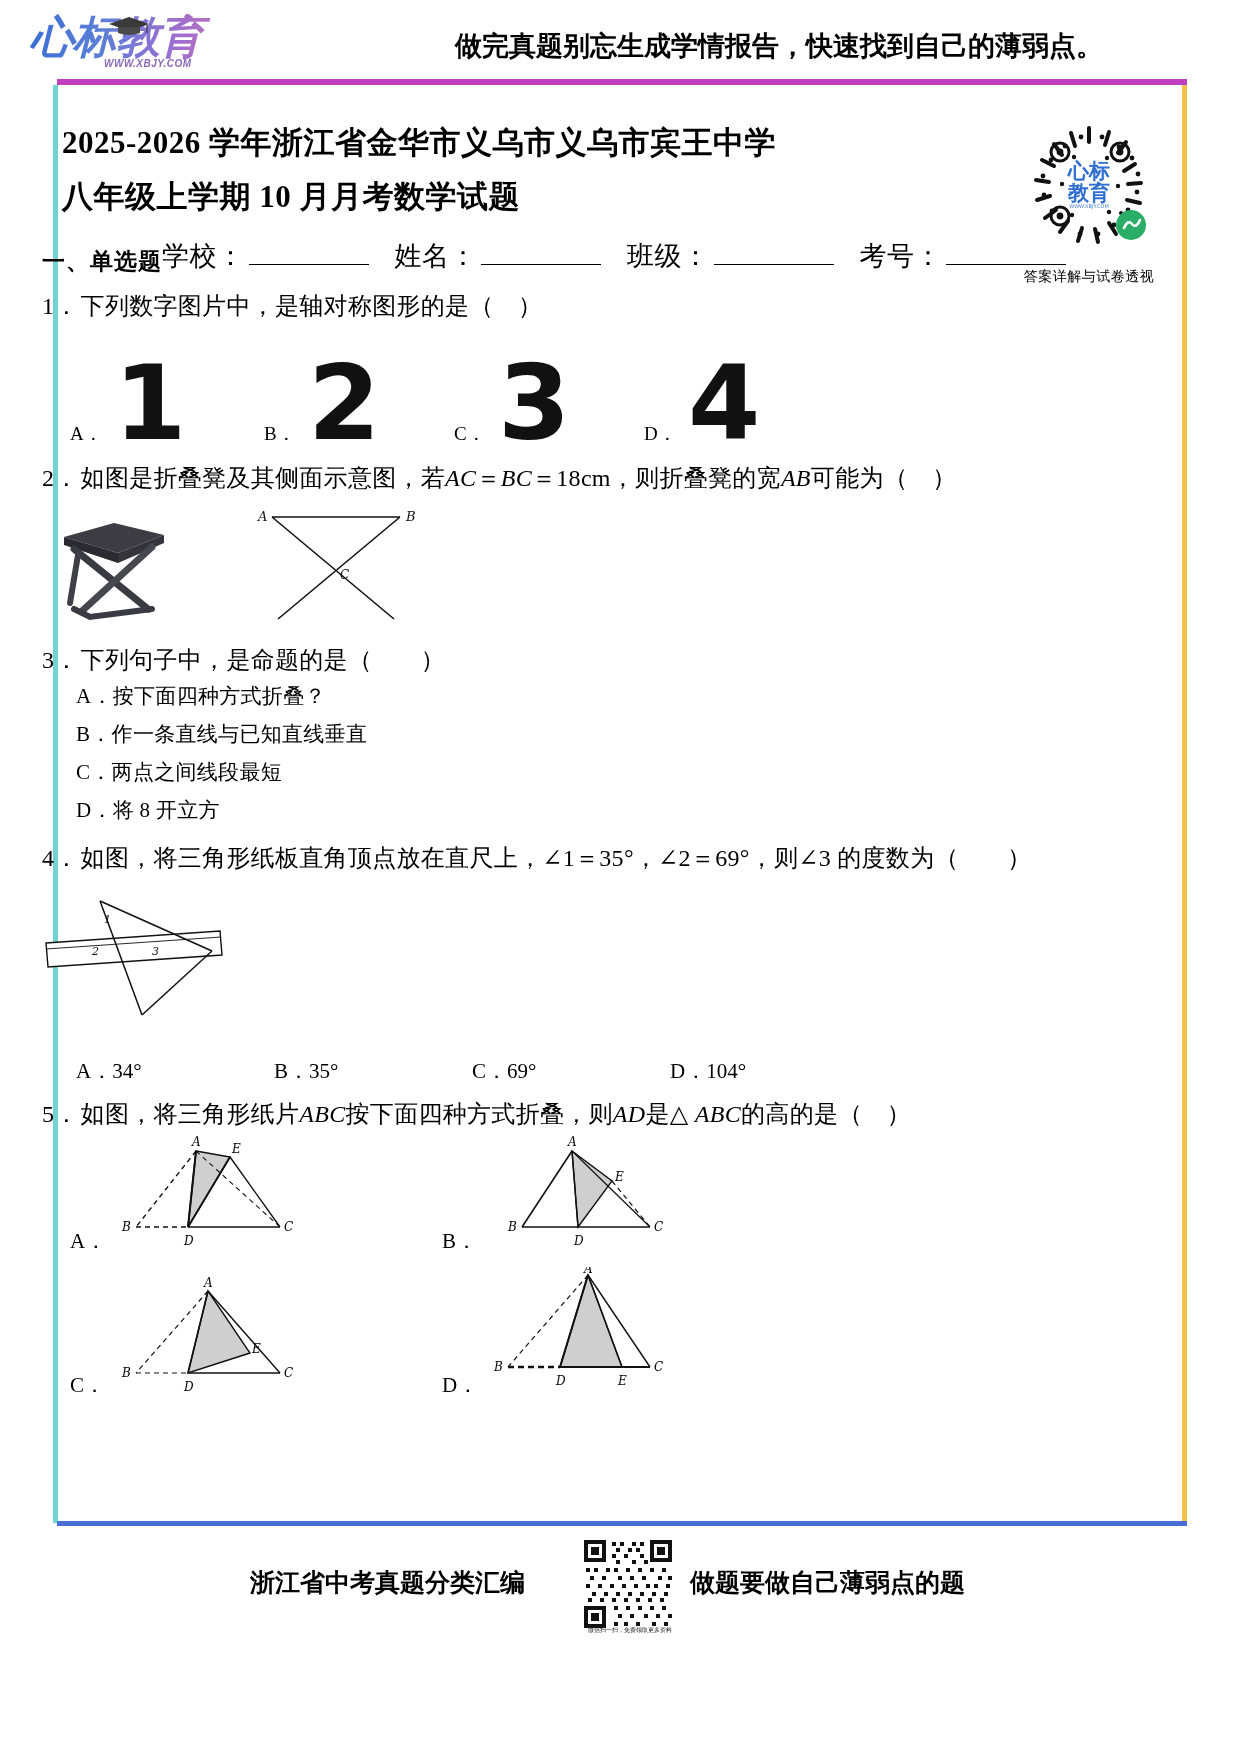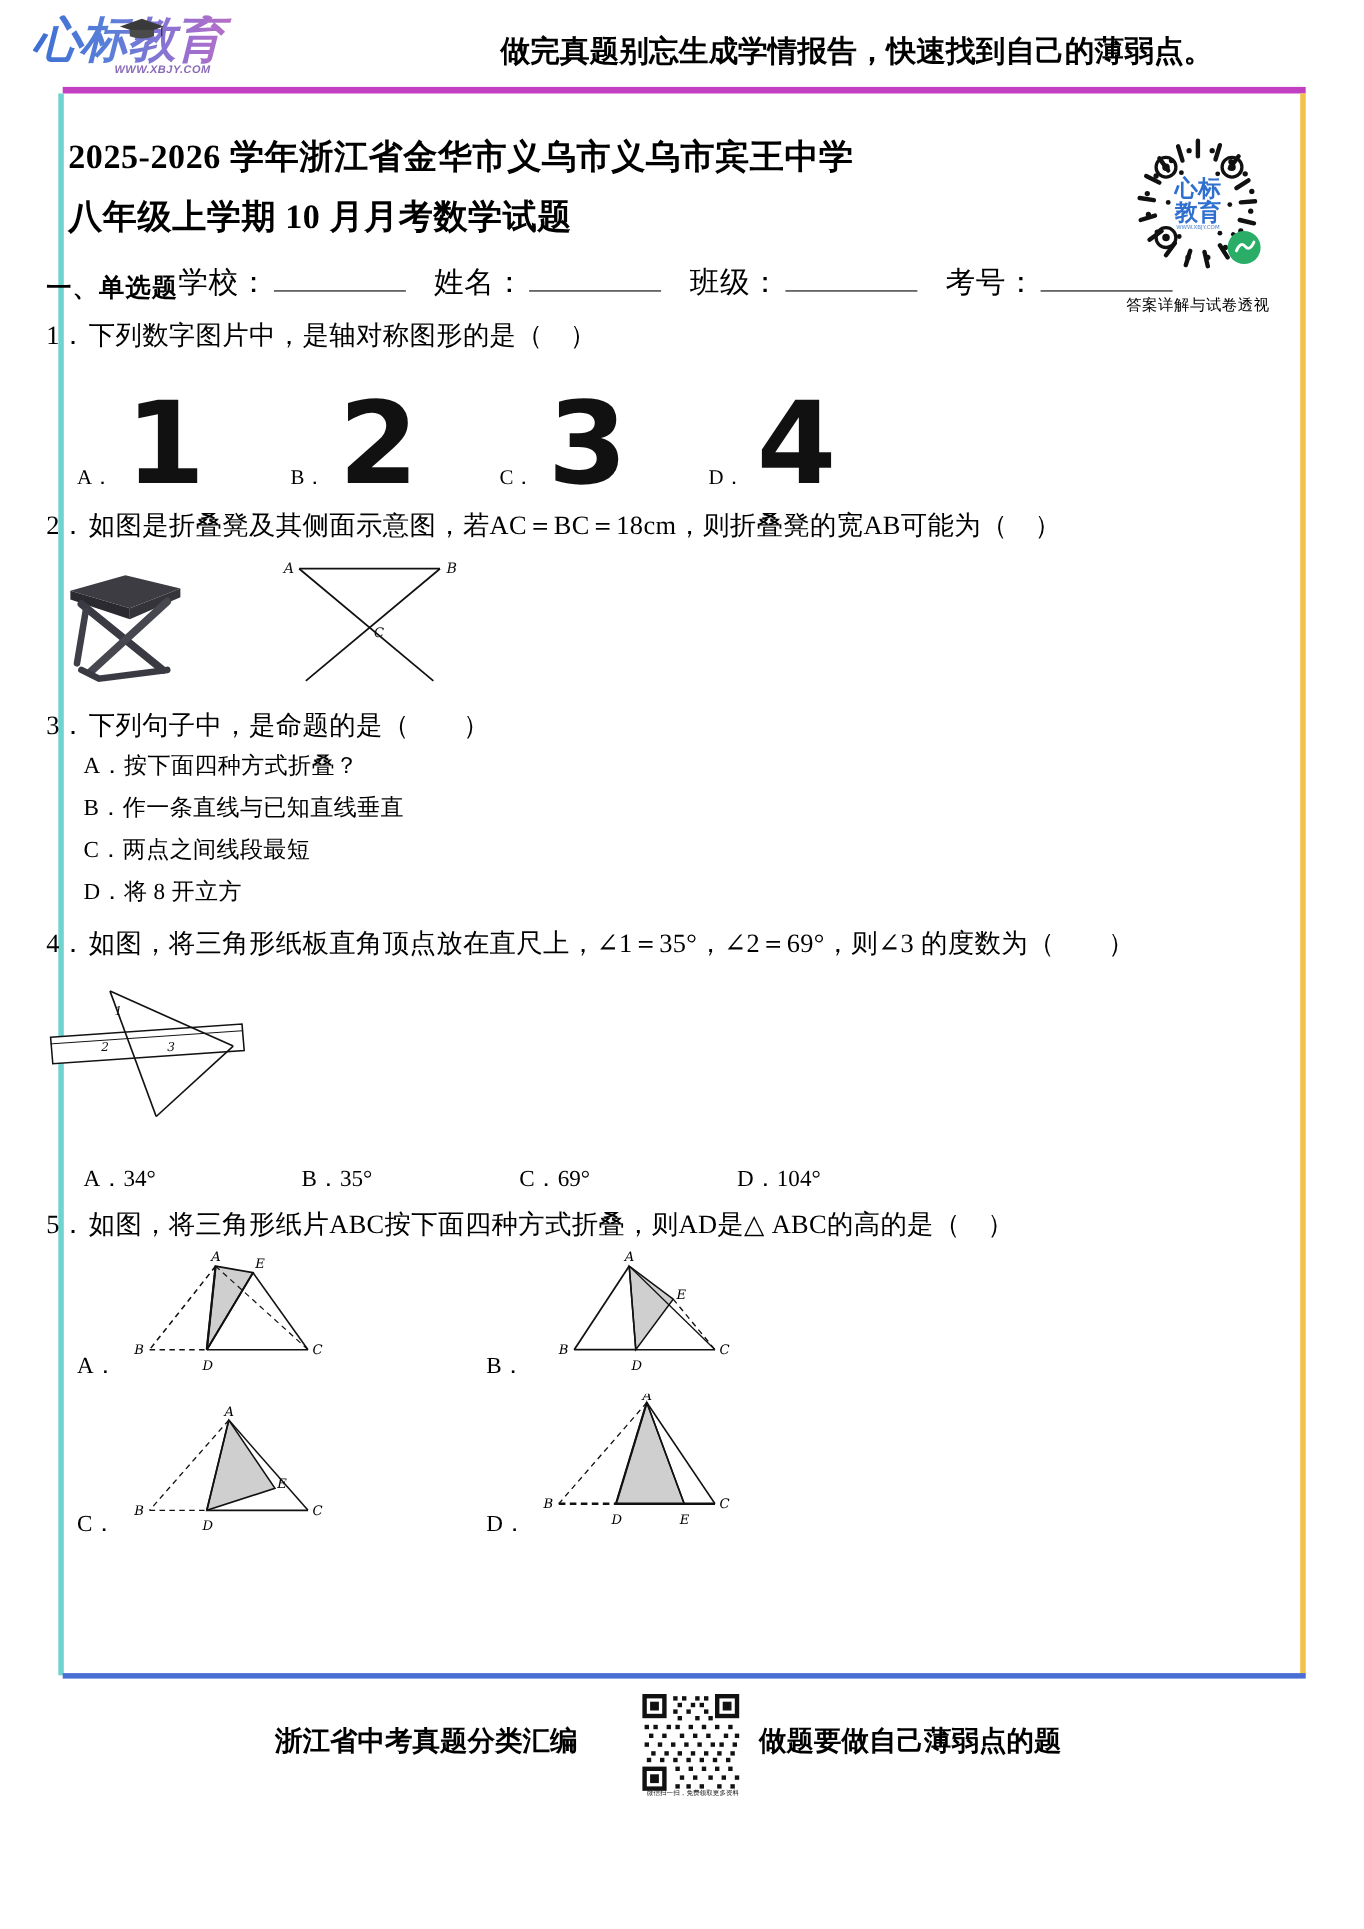--- a/index.html
+++ b/index.html
@@ -57,21 +57,21 @@
   #qr-caption{font-size:14px;margin-top:2px;letter-spacing:0.5px;font-family:"Liberation Sans","DejaVu Sans",sans-serif;}
 
   
   #body{position:absolute;left:42px;top:230px;width:1030px;}
   .sec-head{font-weight:bold;font-size:23px;margin:16px 0 6px 0;letter-spacing:1px;}
   .q{font-size:24px;line-height:34px;margin-top:12px;letter-spacing:0.3px;}
   .q .num{margin-right:2px;}
   .opt-line{font-size:21px;line-height:38px;margin-left:34px;letter-spacing:0.3px;}
   .opt-row{font-size:21px;margin-left:34px;margin-top:8px;display:flex;}
   .opt-row .cell{width:198px;}
-  .ital{font-family:"Liberation Serif","DejaVu Serif",serif;}
+  .ital{font-style:italic;font-family:"Liberation Serif","DejaVu Serif",serif;}
 
   
   #q1-figs{position:relative;height:120px;margin-top:6px;}
   #q1-figs .lab{position:absolute;bottom:2px;font-size:19px;}
   #q1-figs .digit{
     position:absolute;bottom:-6px;font-family:"DejaVu Sans",sans-serif;
     font-weight:bold;font-size:104px;line-height:104px;color:#111;
   }
 
   

